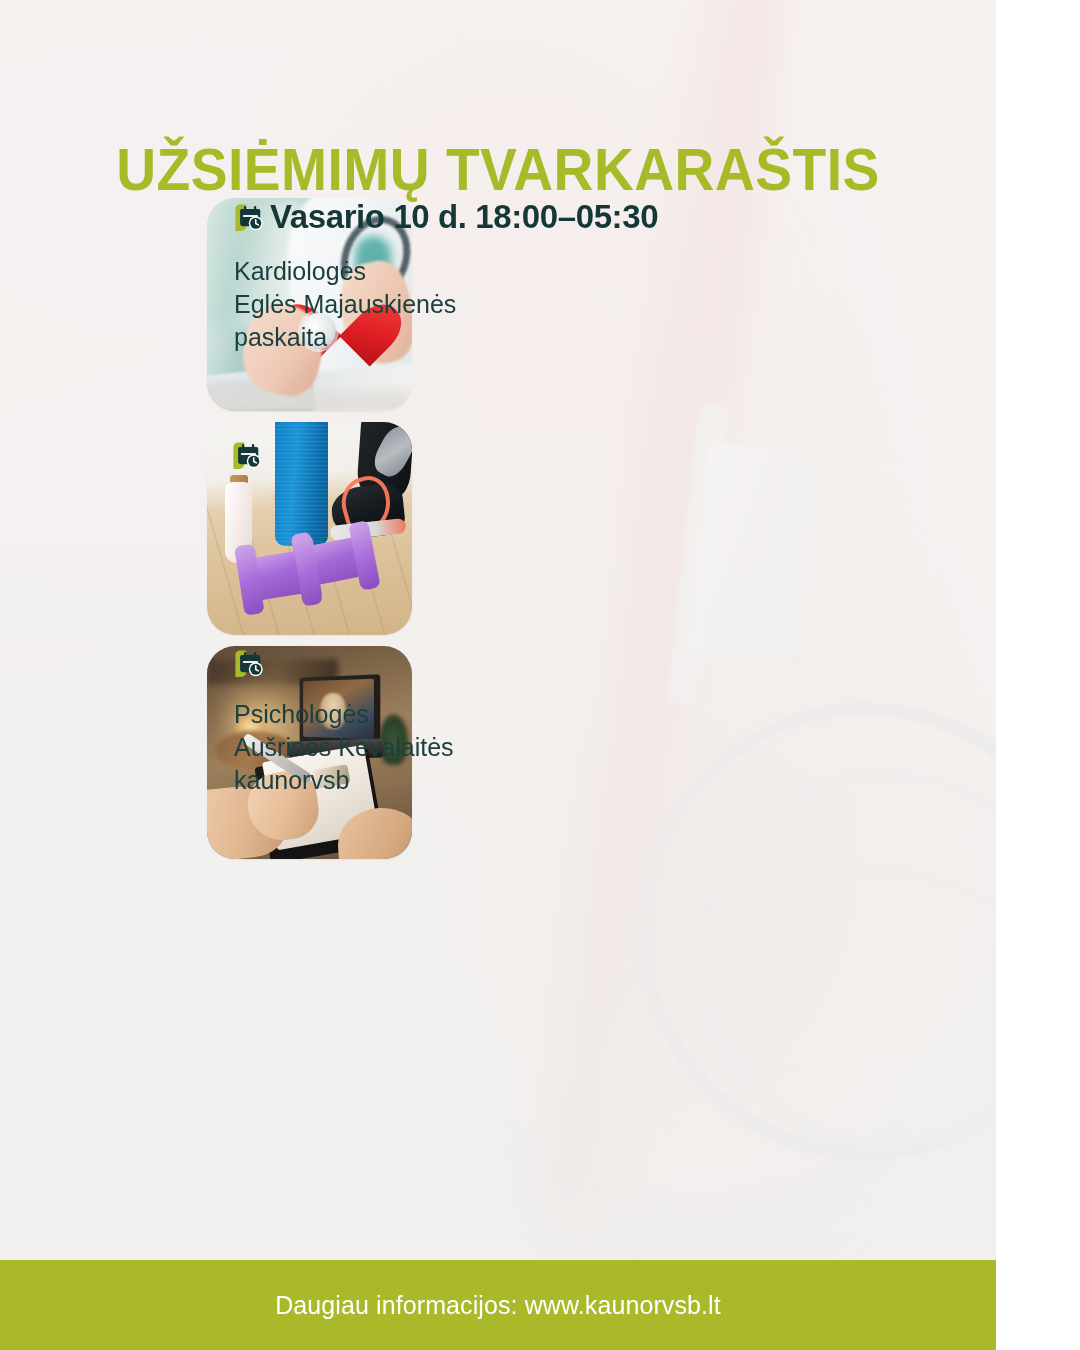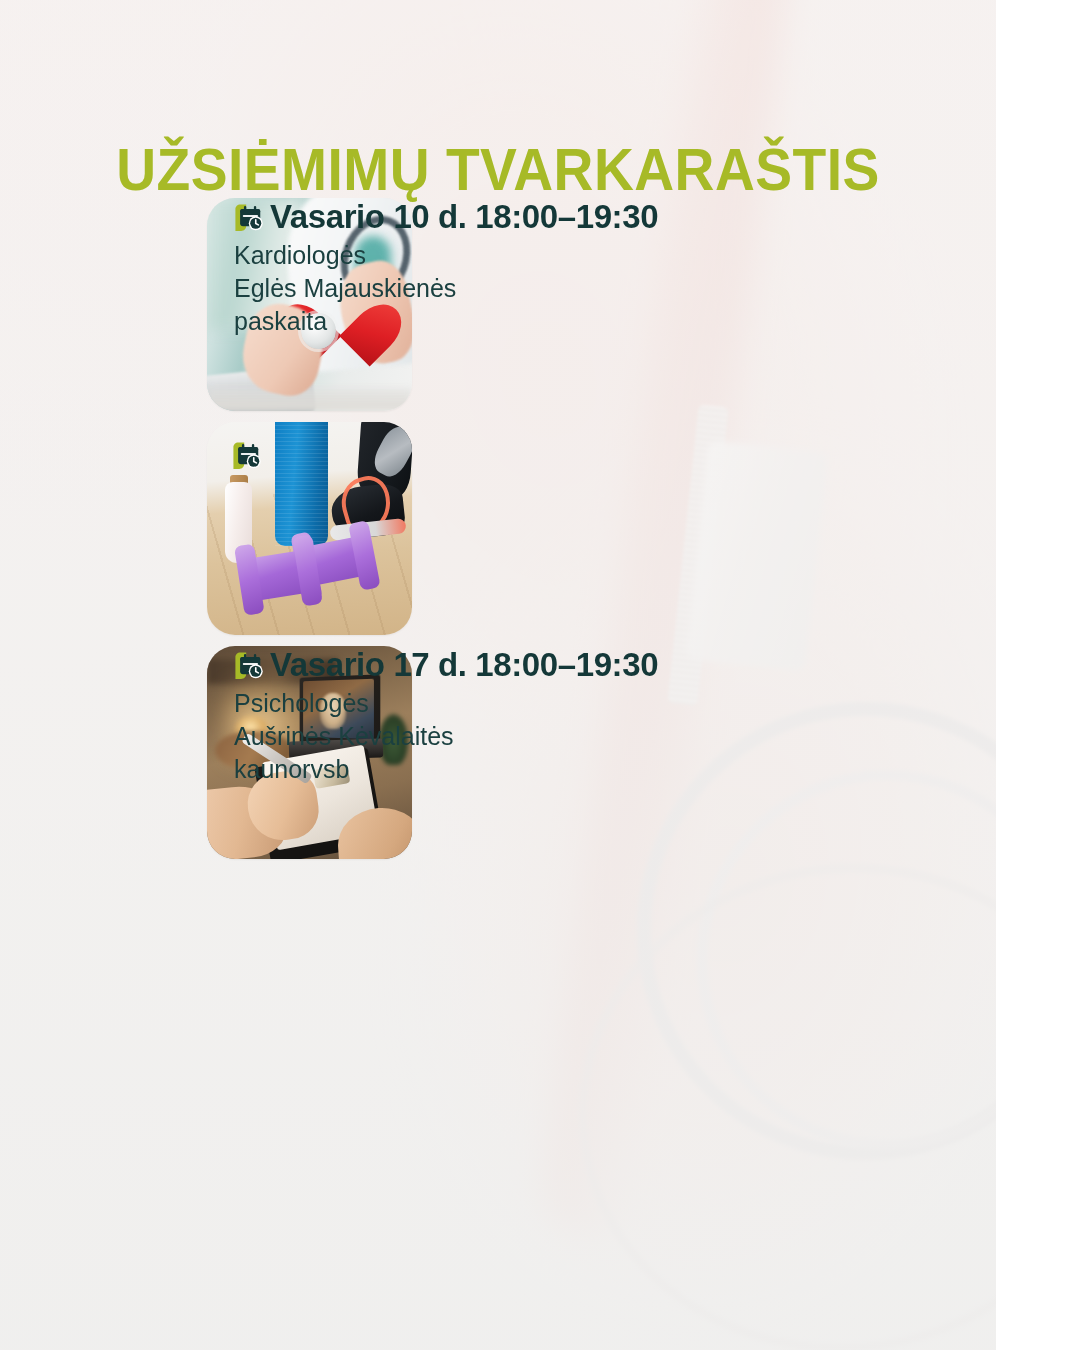--- a/index.html
+++ b/index.html
@@ -444,21 +444,21 @@
   .cal-icon {
     display: inline-block;
     width: 30px;
     height: 30px;
     flex: 0 0 30px;
     position: relative;
     top: 1px;
   }
 
   .session-desc {
-    margin-top: 4px;
+    margin-top: 20px;
     color: #1b4040;
     font-size: 25px;
     line-height: 1.32;
     font-weight: 400;
     white-space: pre-line;
   }
 
   
   .session.s1 { margin-bottom: 11px; }
   .session.s1 .session-text { padding-top: 2px; }
@@ -537,21 +537,21 @@
                 <rect x="6.5" y="6.4" width="21.5" height="18.5" rx="3.2" fill="#143838"></rect>
                 <rect x="6.5" y="6.4" width="21.5" height="4.6" rx="2.2" fill="#143838"></rect>
                 <rect x="9.4" y="12.9" width="16.2" height="1.9" rx="0.9" fill="#ffffff" opacity="0.92"></rect>
                 <rect x="10.6" y="3.1" width="2.5" height="5.1" rx="1.2" fill="#143838"></rect>
                 <rect x="21.2" y="3.1" width="2.5" height="5.1" rx="1.2" fill="#143838"></rect>
                 <circle cx="23.2" cy="21.6" r="7.4" fill="#ffffff"></circle>
                 <circle cx="23.2" cy="21.6" r="5.9" fill="#143838"></circle>
                 <path d="M23.2 17.9 L23.2 21.8 L26.0 23.3" stroke="#ffffff" stroke-width="1.7" stroke-linecap="round" fill="none"></path>
               </svg>
             </span>
-            <span>Vasario 10 d. 18:00–19:30</span>
+            <span>Vasario 10 d. 18:00–05:30</span>
           </div>
           <div class="session-desc">Kardiologės
 Eglės Majauskienės
 paskaita</div>
         </div>
       </div>
 
       <div class="session s2">
 
         <div class="session-photo">
@@ -628,26 +628,28 @@
                 <rect x="6.5" y="6.4" width="21.5" height="18.5" rx="3.2" fill="#143838"></rect>
                 <rect x="6.5" y="6.4" width="21.5" height="4.6" rx="2.2" fill="#143838"></rect>
                 <rect x="9.4" y="12.9" width="16.2" height="1.9" rx="0.9" fill="#ffffff" opacity="0.92"></rect>
                 <rect x="10.6" y="3.1" width="2.5" height="5.1" rx="1.2" fill="#143838"></rect>
                 <rect x="21.2" y="3.1" width="2.5" height="5.1" rx="1.2" fill="#143838"></rect>
                 <circle cx="23.2" cy="21.6" r="7.4" fill="#ffffff"></circle>
                 <circle cx="23.2" cy="21.6" r="5.9" fill="#143838"></circle>
                 <path d="M23.2 17.9 L23.2 21.8 L26.0 23.3" stroke="#ffffff" stroke-width="1.7" stroke-linecap="round" fill="none"></path>
               </svg>
             </span>
-            <span>Vasario 17 d. 18:00–19:30</span>
           </div>
           <div class="session-desc">Psichologės
 Aušrinės Kėvalaitės
 kaunorvsb</div>
         </div>
       </div>
 
     </div>
 
   </div>
 
+  <div class="footer">
+    <span class="footer-text">Daugiau informacijos: www.kaunorvsb.lt</span>
+  </div>
 
 </div>
 
 </body></html>

